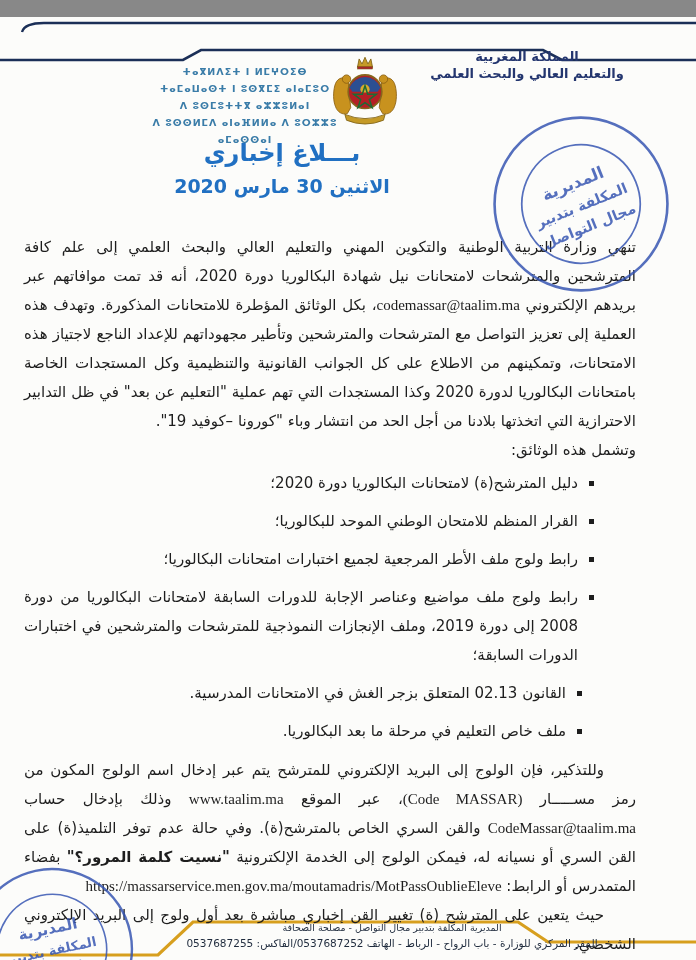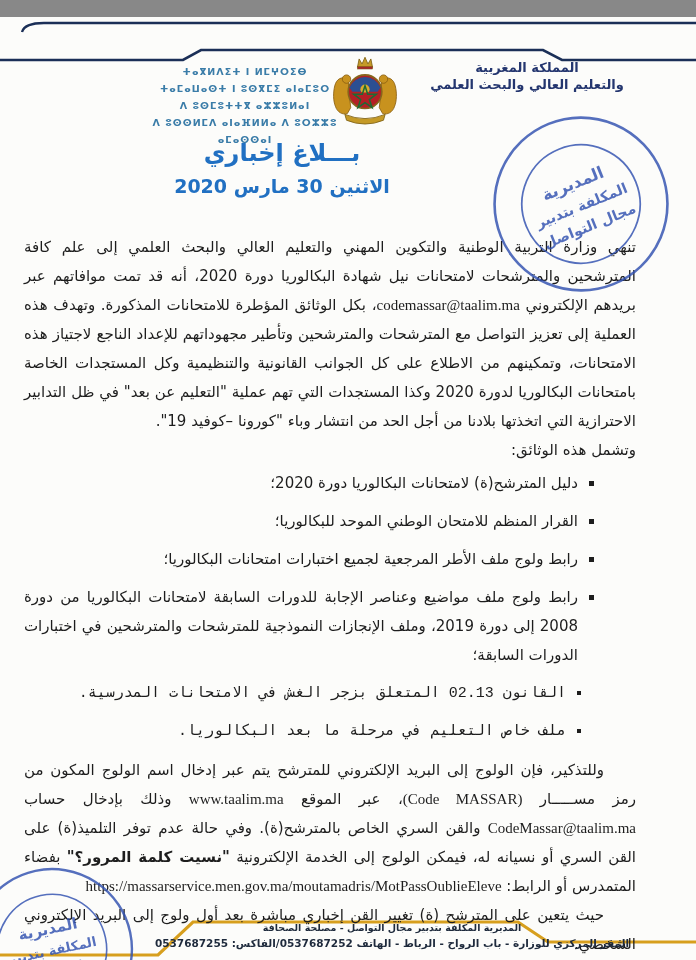--- a/index.html
+++ b/index.html
@@ -14,21 +14,21 @@
   .frame-lines { position:absolute; inset:0; width:696px; height:960px; z-index:1; pointer-events:none; }
 
   
   .tifinagh-block {
     position:absolute; left:168px; top:46px; width:190px; z-index:2;
     direction:ltr; text-align:center; color:#3a7ca8;
     font-size:9.5px; font-weight:bold; line-height:17px; letter-spacing:1px;
   }
   .emblem { position:absolute; left:341px; top:36px; width:84px; height:90px; z-index:2; }
   .ministry-block {
-    position:absolute; left:428px; top:42px; width:234px; z-index:2;
+    position:absolute; left:428px; top:31px; width:234px; z-index:2;
     text-align:center; color:#24366f; font-size:13px; font-weight:bold; line-height:17px;
   }
 
   
   .title-block { position:absolute; left:152px; top:122px; width:296px; text-align:center; z-index:2; color:#2170c2; }
   .doc-title { font-size:24px; font-weight:bold; margin:0 0 8px 0; }
   .doc-date  { font-size:19px; font-weight:bold; margin:0; }
 
   
   .stamp { position:absolute; z-index:5; opacity:.82; }
@@ -38,30 +38,30 @@
   
   .body-block {
     position:absolute; left:42px; top:216px; width:612px; z-index:2;
     color:#1d1d1d; font-size:15px; line-height:29px; text-align:justify;
   }
   .body-block p { margin:0; }
   .para-lead { margin-bottom:2px; }
   .docs-intro { margin:2px 0 2px 0; }
   ul.doc-list { list-style:square; margin:4px 0 10px 0; padding:0 58px 0 0; }
   ul.doc-list li { margin-bottom:9px; }
-  ul.doc-list li.lvl2 { margin-right:12px;font-family:Liberation Mono, monospace; }
+  ul.doc-list li.lvl2 { margin-right:12px; }
   .para-indent { text-indent:32px; }
   .latin { font-family:"Liberation Serif", serif; unicode-bidi:embed; }
   .bold-seg { font-weight:bold; }
   .para-final { margin-top:2px; }
 
   
   .footer-block {
     position:absolute; left:150px; top:905px; width:520px; z-index:3;
-    text-align:center; color:#1e2a3c; font-weight:bold;
+    text-align:center; color:#1e2a3c; font-weight:normal;
   }
   .footer-line1 { font-size:9.5px; margin:0 0 4px 0; }
   .footer-line2 { font-size:10.5px; margin:0; }
 
   svg text { font-family:"DejaVu Sans", sans-serif; }
 </style>
 </head>
 <body>
 
 <div class="page">

